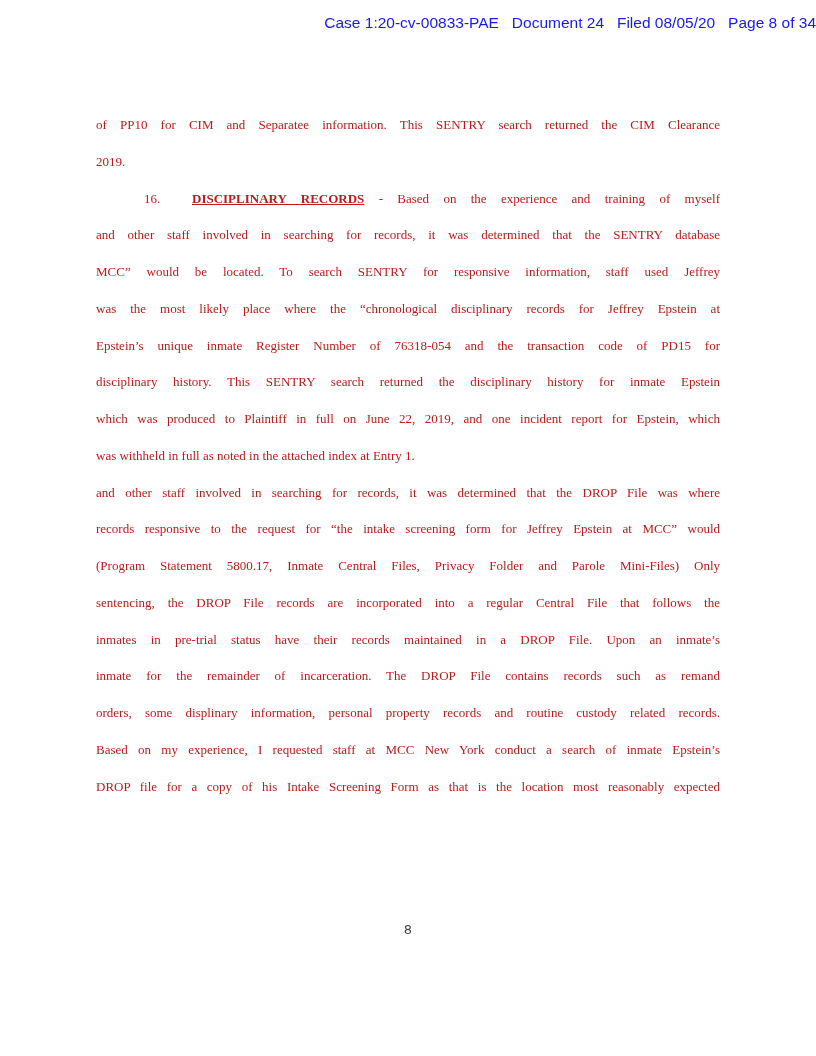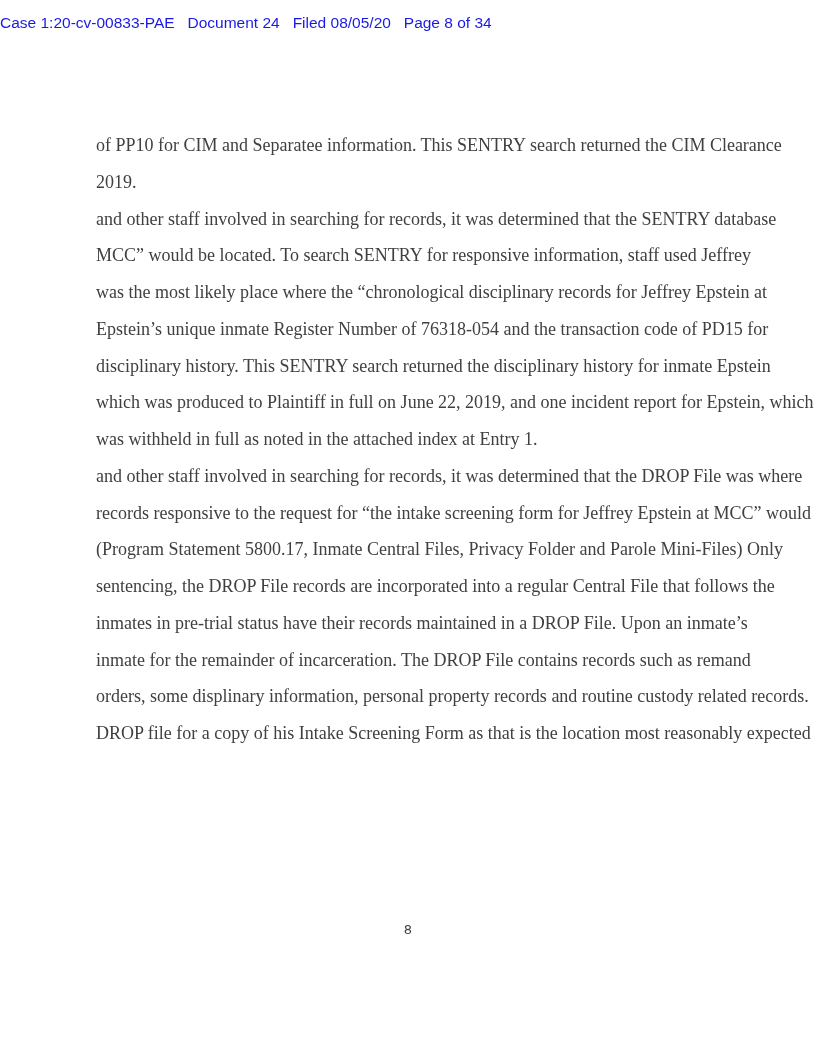--- a/index.html
+++ b/index.html
@@ -1,24 +1,24 @@
 <!DOCTYPE html>
 <html><head>
 <meta charset="utf-8">
 <style>
   html, body { margin:0; padding:0; background:#ffffff; }
   body { width:816px; height:1056px; position:relative; overflow:hidden; }
   .header {
-    position:absolute; top:14px; left:0; width:816px; text-align:left;
+    position:absolute; top:14px; left:0; width:816px; text-align:right;
     font-family:"Liberation Sans", sans-serif; font-size:15.5px; color:#1a1ae6;
     white-space:pre;
   }
   .body-text {
     position:absolute; left:96px; width:624px; top:114px;
-    font-family:"Liberation Serif", serif; font-size:18px; color:#404040;margin-top:20px;
+    font-family:"Liberation Serif", serif; font-size:13px; color:#b91c1c;
   }
   .line {
     height:36.75px; line-height:22px; white-space:nowrap;
     text-align:justify; text-align-last:justify; overflow:visible;
   }
   .line.last { text-align-last:left; }
   .para-num { display:inline-block; width:96px; text-indent:48px; }
   .heading { font-weight:bold; text-decoration:underline; }
   .page-number {
     position:absolute; top:922px; left:0; width:816px; text-align:center;
@@ -28,31 +28,33 @@
 </head>
 <body>
 
 <div class="header">Case 1:20-cv-00833-PAE   Document 24   Filed 08/05/20   Page 8 of 34</div>
 
 <div class="body-text">
 
   <div class="line">of PP10 for CIM and Separatee information.   This SENTRY search returned the CIM Clearance</div>
   <div class="line last">2019.</div>
 
+  <div class="line"><span class="para-num">16.</span><span class="heading">DISCIPLINARY RECORDS</span><span> - Based on the experience and training of myself</span></div>
   <div class="line">and other staff involved in searching for records, it was determined that the SENTRY database</div>
   <div class="line">MCC” would be located.  To search SENTRY for responsive information, staff used Jeffrey</div>
   <div class="line">was the most likely place where the “chronological disciplinary records for Jeffrey Epstein at</div>
   <div class="line">Epstein’s unique inmate Register Number of 76318-054 and the transaction code of PD15 for</div>
   <div class="line">disciplinary history.    This SENTRY search returned the disciplinary history for inmate Epstein</div>
   <div class="line">which was produced to Plaintiff in full on June 22, 2019, and one incident report for Epstein, which</div>
   <div class="line last">was withheld in full as noted in the attached index at Entry 1.</div>
 
   <div class="line">and other staff involved in searching for records, it was determined that the DROP File was where</div>
   <div class="line">records responsive to the request for “the intake screening form for Jeffrey Epstein at MCC” would</div>
   <div class="line">(Program Statement 5800.17, Inmate Central Files, Privacy Folder and Parole Mini-Files)   Only</div>
   <div class="line">sentencing, the DROP File records are incorporated into a regular Central File that follows the</div>
   <div class="line">inmates in pre-trial status have their records maintained in a DROP File.  Upon an inmate’s</div>
   <div class="line">inmate for the remainder of incarceration.  The DROP File contains records such as remand</div>
   <div class="line">orders, some displinary information, personal property records and routine custody related records.</div>
+  <div class="line">Based on my experience, I requested staff at MCC New York conduct a search of inmate Epstein’s</div>
   <div class="line">DROP file for a copy of his Intake Screening Form as that is the location most reasonably expected</div>
 </div>
 
 <div class="page-number">8</div>
 
 </body></html>

